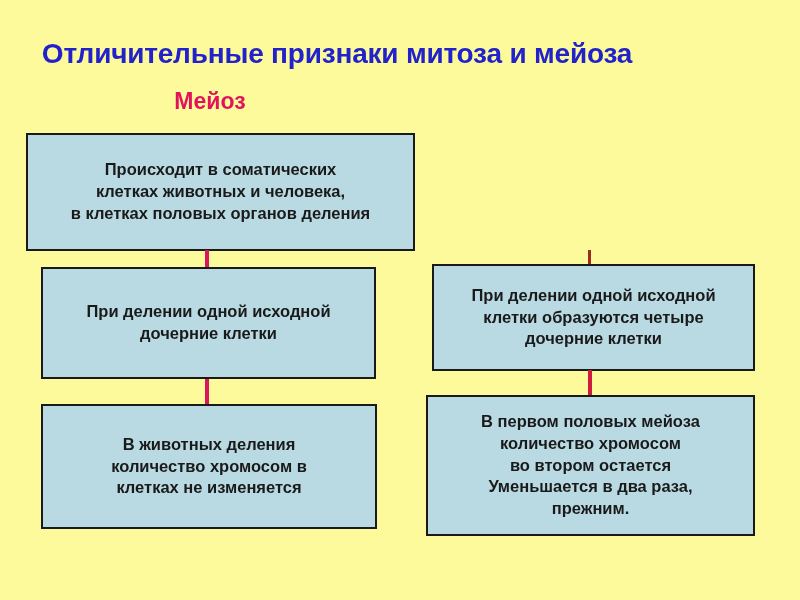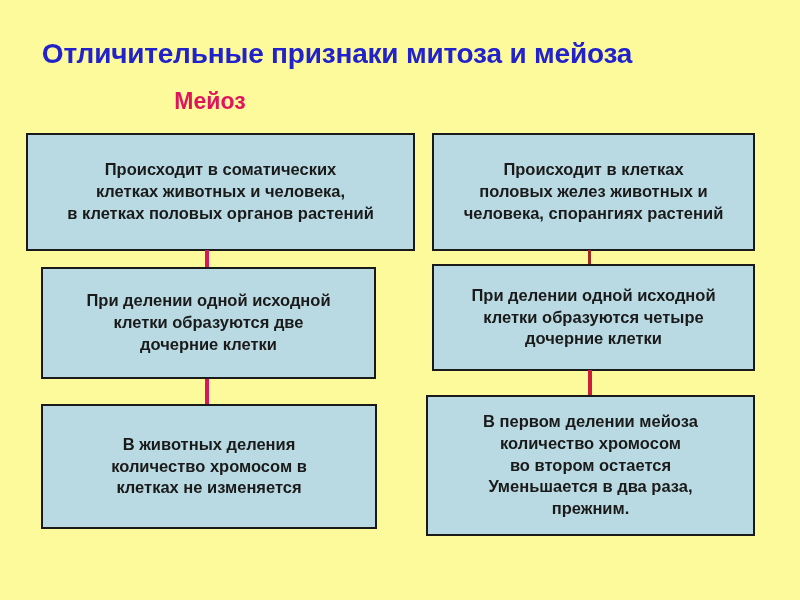--- a/index.html
+++ b/index.html
@@ -87,67 +87,59 @@
 <div class="slide">
 
   <div class="title">Отличительные признаки митоза и мейоза</div>
 
   <div class="col-head left">Мейоз</div>
 
   <div class="box" id="box-l1">
     <div class="lines">
       <div>Происходит в соматических</div>
       <div>клетках животных и человека,</div>
-      <div>в клетках половых органов растений</div>
+      <div>в клетках половых органов деления</div>
     </div>
   </div>
 
   <div class="connector" id="conn-l1"></div>
 
   <div class="box" id="box-l2">
     <div class="lines">
       <div>При делении одной исходной</div>
-      <div>клетки образуются две</div>
       <div>дочерние клетки</div>
     </div>
   </div>
 
   <div class="connector" id="conn-l2"></div>
 
   <div class="box" id="box-l3">
     <div class="lines">
       <div>В животных деления</div>
       <div>количество хромосом в</div>
       <div>клетках не изменяется</div>
     </div>
   </div>
 
-  <div class="box" id="box-r1">
-    <div class="lines">
-      <div>Происходит в клетках</div>
-      <div>половых желез животных и</div>
-      <div>человека, спорангиях растений</div>
-    </div>
-  </div>
 
   <div class="connector" id="conn-r1"></div>
 
   <div class="box" id="box-r2">
     <div class="lines">
       <div>При делении одной исходной</div>
       <div>клетки образуются четыре</div>
       <div>дочерние клетки</div>
     </div>
   </div>
 
   <div class="connector" id="conn-r2"></div>
 
   <div class="box" id="box-r3">
     <div class="lines">
-      <div>В первом делении мейоза</div>
+      <div>В первом половых мейоза</div>
       <div>количество хромосом</div>
       <div>во втором остается</div>
       <div>Уменьшается в два раза,</div>
       <div>прежним.</div>
     </div>
   </div>
 
 </div>
 
 </body></html>

